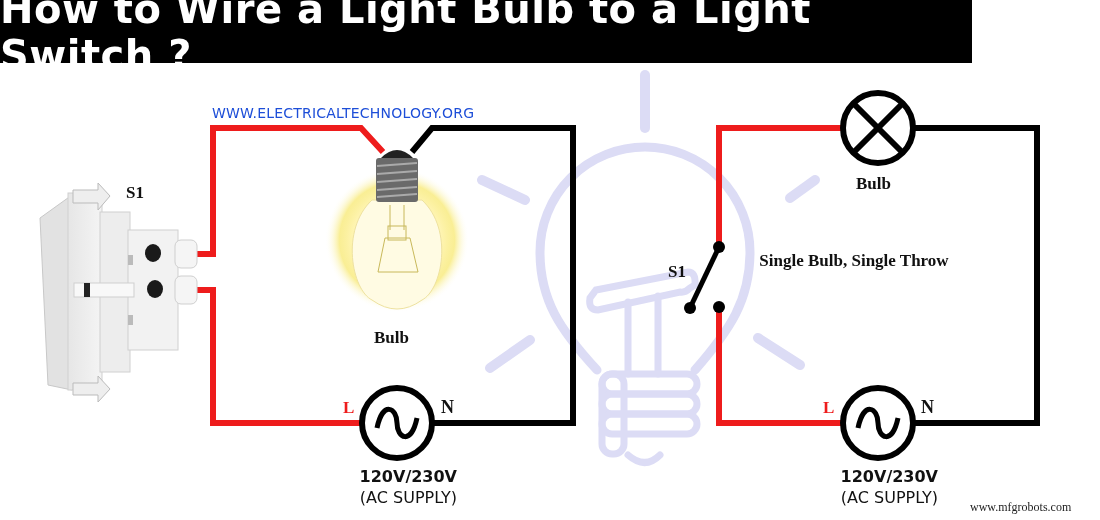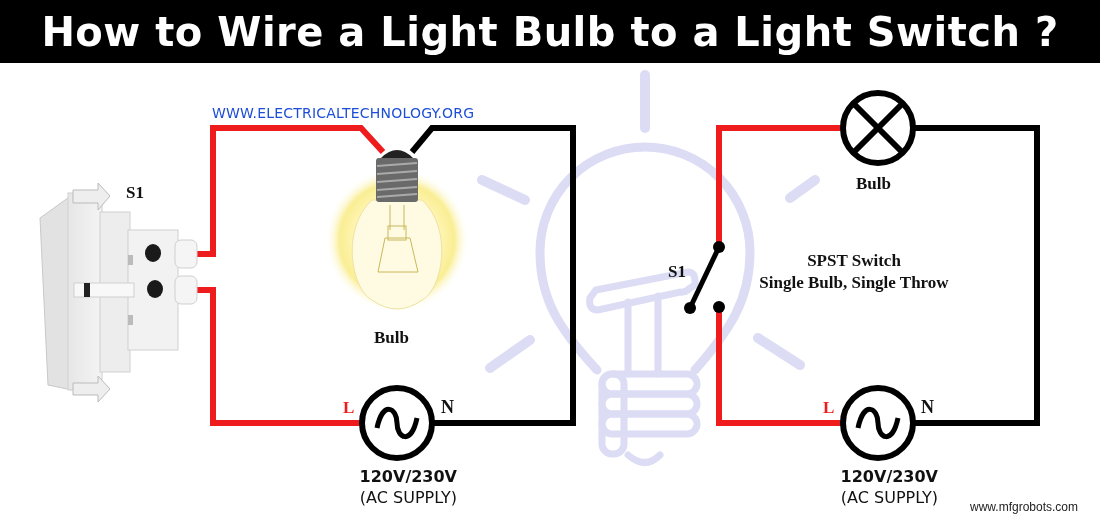--- a/index.html
+++ b/index.html
@@ -1,24 +1,24 @@
 <!DOCTYPE html>
 <html><head>
 <meta charset="utf-8">
 <style>
   html, body { margin: 0; padding: 0; }
   body { width: 1100px; height: 520px; background: #ffffff; position: relative; overflow: hidden; font-family: "Liberation Sans", sans-serif; }
-  .title-bar { position: absolute; left: 0; top: 0; width: 1100px; height: 63px; background: #000; color: #fff; display: flex; align-items: center; justify-content: center; }
+  .title-bar { position: absolute; left: 0; top: 0; width: 972px; height: 63px; background: #000; color: #fff; display: flex; align-items: center; justify-content: center; }
   .title-bar span { font-family: "DejaVu Sans", sans-serif; font-weight: bold; font-size: 40px; letter-spacing: 0.5px; }
   svg.diagram { position: absolute; left: 0; top: 0; }
   .lbl { position: absolute; font-family: Liberation Serif, serif; font-weight: bold; color: #111; white-space: nowrap; }
   .site { position: absolute; left: 212px; top: 105px; font-family: "DejaVu Sans", sans-serif; font-size: 14px; color: #1d4ed8; letter-spacing: 0.2px; }
   .supply { position: absolute; text-align: right; font-family: "DejaVu Sans", sans-serif; font-size: 16px; color: #111; line-height: 21px; }
   .supply .v { font-weight: bold; }
-  .wm { position: absolute; left: 970px; top: 500px; font-family: Liberation Sans, sans-serif; font-size: 12px; color: #222; }
+  .wm { position: absolute; left: 970px; top: 500px; font-family: Liberation Serif, serif; font-size: 12px; color: #222; }
 </style>
 </head>
 <body>
 
 <div class="title-bar">
   <span>How to Wire a Light Bulb to a Light Switch ?</span>
 </div>
 
 <svg class="diagram" width="1100" height="520" viewBox="0 0 1100 520">
   <defs>
@@ -124,21 +124,20 @@
 <div class="lbl" style="left:343px;top:398px;font-size:17px;color:#ee1c1c;">L</div>
 <div class="lbl" style="left:441px;top:397px;font-size:18px;">N</div>
 <div class="supply" style="left:337px;top:466px;width:120px;">
   <div class="v">120V/230V</div>
   <div>(AC SUPPLY)</div>
 </div>
 
 <div class="lbl" style="left:856px;top:174px;font-size:17px;">Bulb</div>
 <div class="lbl" style="left:668px;top:262px;font-size:17px;">S1</div>
 <div class="lbl" style="left:740px;top:250px;width:228px;text-align:center;font-size:17px;line-height:22px;">
-  <div>SPST Switch</div>
   <div>Single Bulb, Single Throw</div>
 </div>
 <div class="lbl" style="left:823px;top:398px;font-size:17px;color:#ee1c1c;">L</div>
 <div class="lbl" style="left:921px;top:397px;font-size:18px;">N</div>
 <div class="supply" style="left:818px;top:466px;width:120px;">
   <div class="v">120V/230V</div>
   <div>(AC SUPPLY)</div>
 </div>
 
 <div class="wm">www.mfgrobots.com</div>

